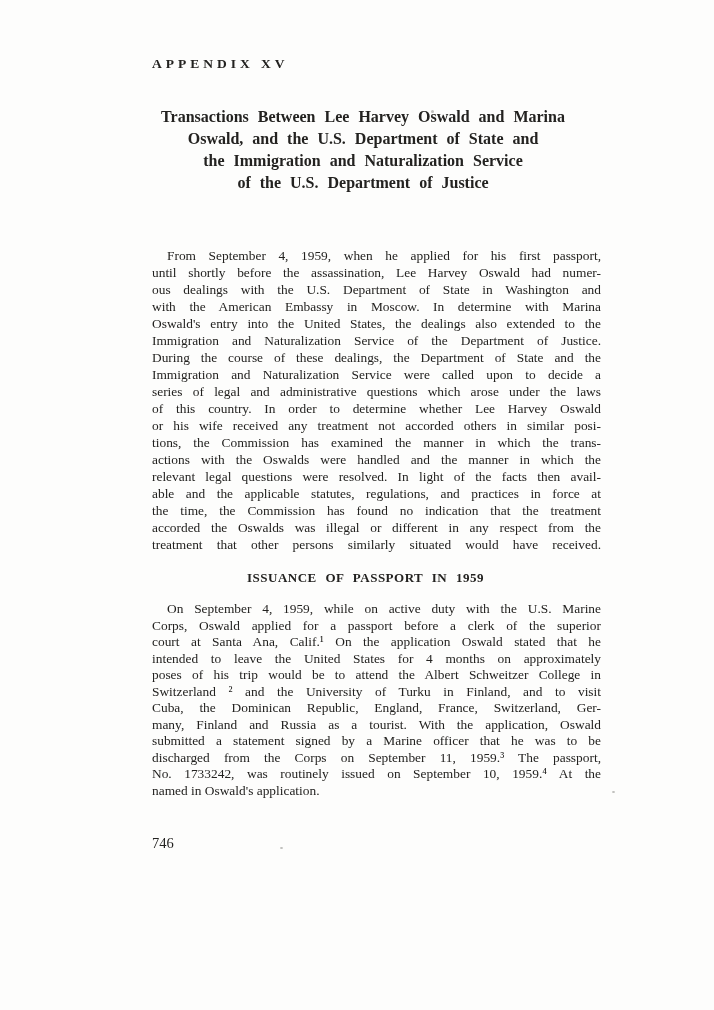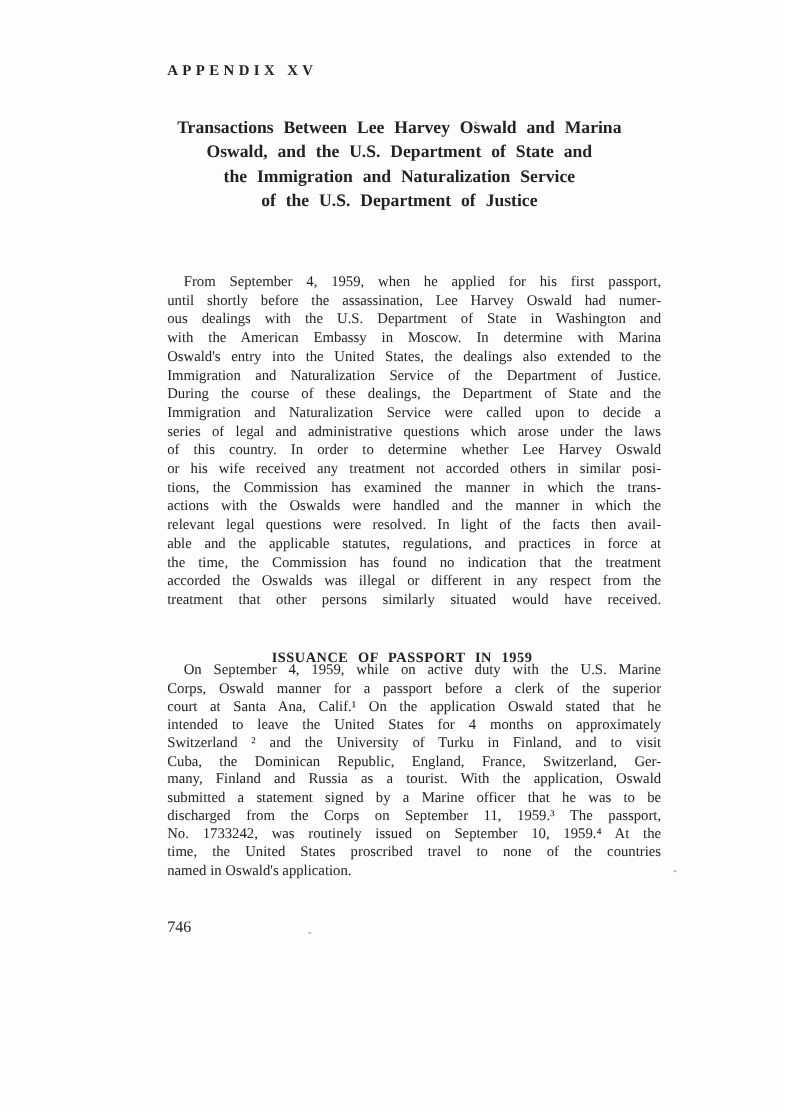--- a/index.html
+++ b/index.html
@@ -71,21 +71,20 @@
     top: 570px;
     width: 449px;
     padding-right: 22px;
     box-sizing: border-box;
     text-align: center;
     font-size: 13px;
     line-height: 15px;
     font-weight: bold;
     letter-spacing: 0.5px;
     word-spacing: 5px;
-    margin-top: 20px;
   }
 
   #section-para {
     top: 601px;
     line-height: 16.5px;
   }
 
   #page-number {
     left: 152px;
     top: 835px;
@@ -134,30 +133,30 @@
     <div class="pline">able and the applicable statutes, regulations, and practices in force at</div>
     <div class="pline">the time, the Commission has found no indication that the treatment</div>
     <div class="pline">accorded the Oswalds was illegal or different in any respect from the</div>
     <div class="pline">treatment that other persons similarly situated would have received.</div>
   </div>
 
 <div class="abs" id="section-heading">ISSUANCE OF PASSPORT IN 1959</div>
 
 <div class="abs para" id="section-para">
     <div class="pline">On September 4, 1959, while on active duty with the U.S. Marine</div>
-    <div class="pline">Corps, Oswald manner for a passport before a clerk of the superior</div>
+    <div class="pline">Corps, Oswald applied for a passport before a clerk of the superior</div>
     <div class="pline">court at Santa Ana, Calif.¹ On the application Oswald stated that he</div>
     <div class="pline">intended to leave the United States for 4 months on approximately</div>
+    <div class="pline">poses of his trip would be to attend the Albert Schweitzer College in</div>
     <div class="pline">Switzerland ² and the University of Turku in Finland, and to visit</div>
     <div class="pline">Cuba, the Dominican Republic, England, France, Switzerland, Ger-</div>
     <div class="pline">many, Finland and Russia as a tourist. With the application, Oswald</div>
     <div class="pline">submitted a statement signed by a Marine officer that he was to be</div>
     <div class="pline">discharged from the Corps on September 11, 1959.³ The passport,</div>
     <div class="pline">No. 1733242, was routinely issued on September 10, 1959.⁴ At the</div>
-    <div class="pline">time, the United States proscribed travel to none of the countries</div>
     <div class="pline line-end">named in Oswald's application.</div>
   </div>
 
 <div class="abs" id="page-number">746</div>
 
 <div class="speck" id="speck-1"></div>
 <div class="speck" id="speck-2"></div>
 <div class="speck" id="speck-3"></div>
 
 </body></html>

